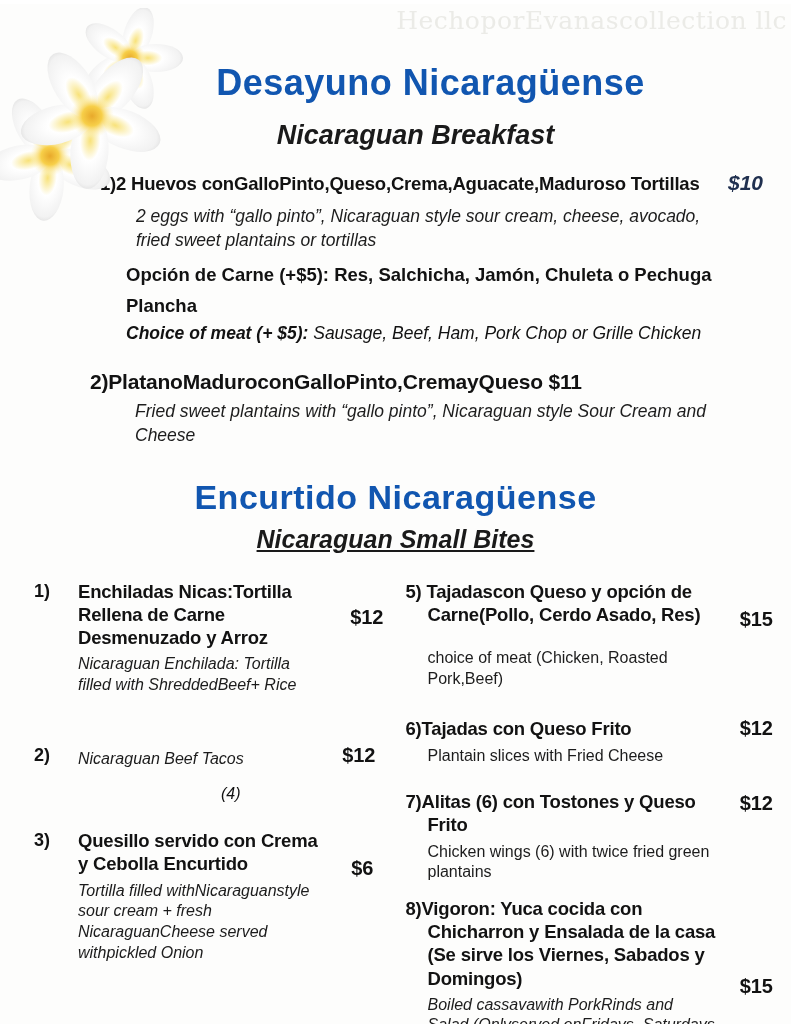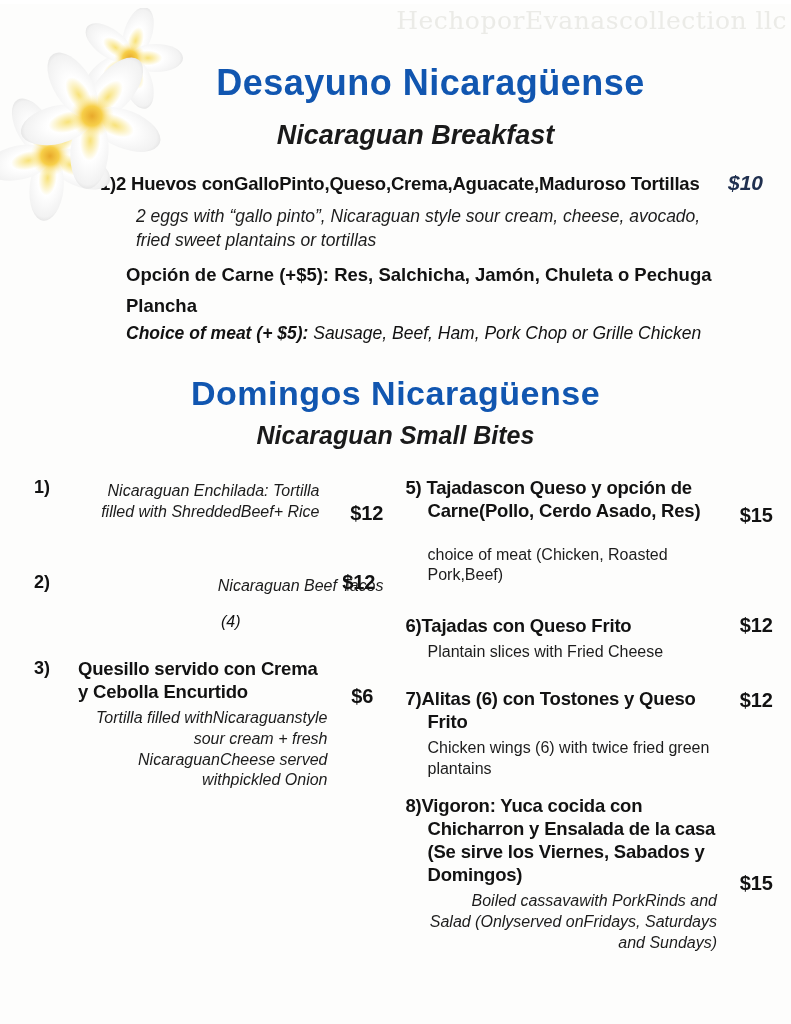--- a/index.html
+++ b/index.html
@@ -70,21 +70,21 @@
     font-style: italic;
   }
   .bk-option-en .en-label { font-weight: bold; }
   .bk-item2 { margin: 26px 28px 0 90px; }
   .bk2-row { font-weight: bold; font-size: 21px; letter-spacing: -0.2px; }
   .bk-item2 .bk-desc { margin-left: 45px; margin-top: 6px; }
 
   
   .antojitos { padding-top: 30px; }
   .antojitos .section-title { font-size: 34px; }
-  .antojitos .section-sub { margin-top: 8px; font-size: 25px; }
+  .antojitos .section-sub { margin-top: 8px; font-size: 25px; text-decoration: underline; }
   .cols {
     display: flex;
     margin: 26px 14px 0 14px;
   }
   .col { width: 50%; }
   .col-left { padding-left: 20px; padding-right: 12px; }
   .col-right { padding-left: 10px; padding-right: 4px; }
 
   .sb-item { position: relative; display: flex; }
   .sb-num {
@@ -100,21 +100,21 @@
     font-size: 18.5px;
     line-height: 1.25;
     letter-spacing: -0.2px;
   }
   .sb-desc {
     font-size: 16px;
     line-height: 1.3;
     margin-top: 5px;
     color: #1c1c1c;
   }
-  .italic { font-style: italic; text-align: right; }
+  .italic { font-style: italic; }
   .sb-desc2 { font-size: 16px; margin-top: 16px; }
   .sb-desc2.centered { font-style: italic; text-align: center; }
   .sb-price {
     position: absolute;
     right: 0;
     font-weight: bold;
     font-size: 20px;
     white-space: nowrap;
   }
   
@@ -230,33 +230,38 @@
     <div class="bk-item1">
       <div class="bk-row">
         <span class="bk-name">1)2 Huevos conGalloPinto,Queso,Crema,Aguacate,Maduroso Tortillas</span>
         <span class="bk-price-navy">$10</span>
       </div>
       <p class="bk-desc">2 eggs with “gallo pinto”, Nicaraguan style sour cream, cheese, avocado, fried sweet plantains or tortillas</p>
       <p class="bk-option-es">Opción de Carne (+$5): Res, Salchicha, Jamón, Chuleta o Pechuga Plancha</p>
       <p class="bk-option-en"><span class="en-label">Choice of meat (+ $5):</span><span> Sausage, Beef, Ham, Pork Chop or Grille Chicken</span></p>
     </div>
 
+    <div class="bk-item2">
+      <div class="bk2-row">2)PlatanoMaduroconGalloPinto,CremayQueso $11</div>
+      <p class="bk-desc">Fried sweet plantains with “gallo pinto”, Nicaraguan style Sour Cream and Cheese</p>
+    </div>
   </section>
 
   <section class="antojitos">
-    <h1 class="section-title">Domingos Nicaragüense</h1>
+    <h1 class="section-title">Encurtido Nicaragüense</h1>
     <h2 class="section-sub">Nicaraguan Small Bites</h2>
 
     <div class="cols">
 
       <div class="col col-left">
 
         <div class="sb-item item-l1">
           <span class="sb-num">1)</span>
           <div class="sb-body">
+            <div class="sb-title">Enchiladas Nicas:Tortilla Rellena de Carne Desmenuzado y Arroz</div>
             <div class="sb-desc italic">Nicaraguan Enchilada: Tortilla filled with ShreddedBeef+ Rice</div>
           </div>
           <span class="sb-price">$12</span>
         </div>
 
         <div class="sb-item item-l2">
           <span class="sb-num">2)</span>
           <div class="sb-body">
             <div class="sb-desc italic">Nicaraguan Beef Tacos</div>
             <div class="sb-desc2 centered">(4)</div>

